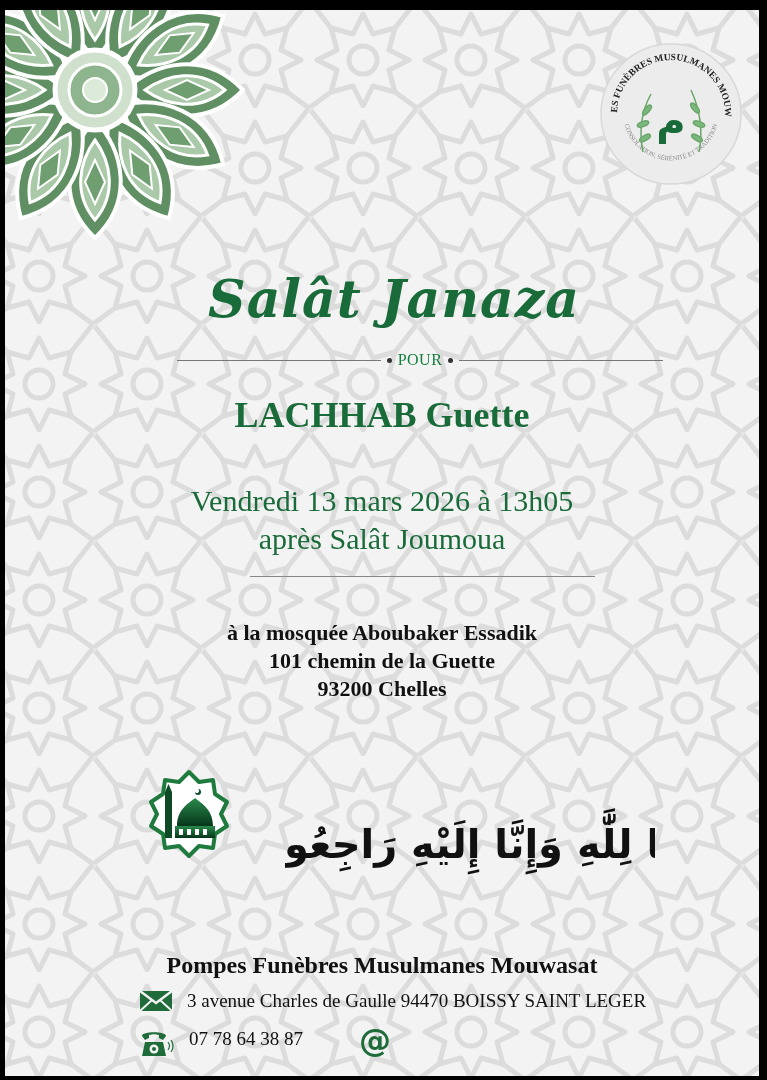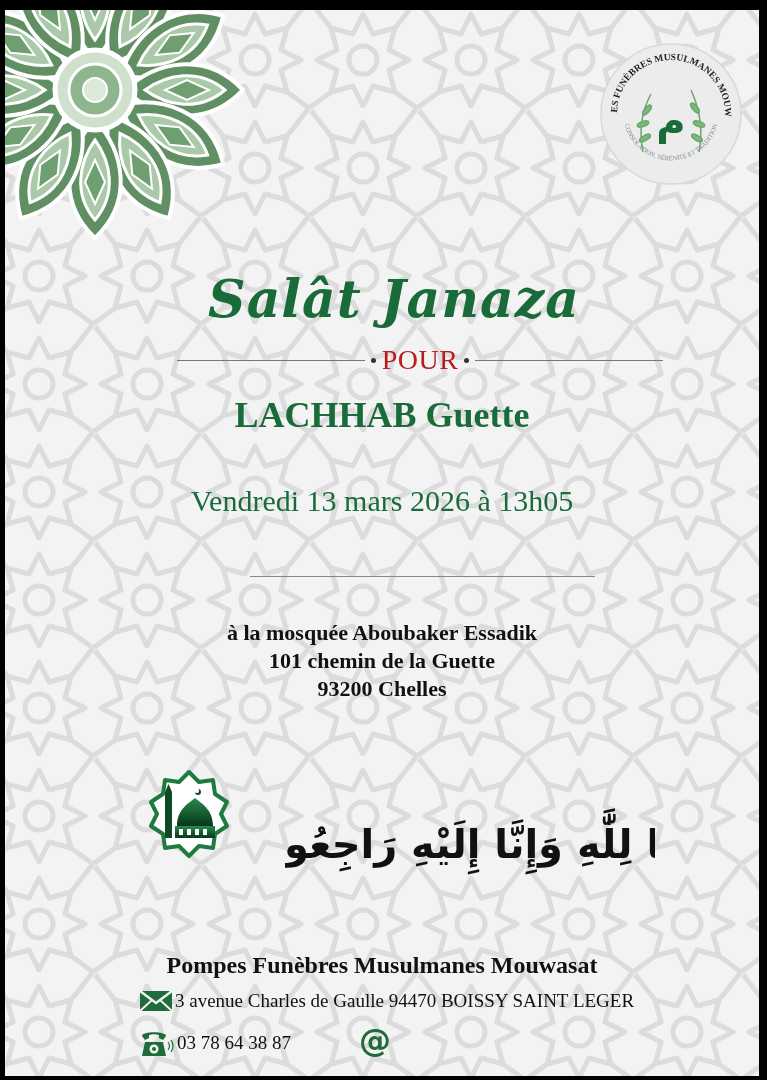--- a/index.html
+++ b/index.html
@@ -4,29 +4,29 @@
 <style>
   html,body{margin:0;padding:0;}
   body{width:767px;height:1080px;background:#000;position:relative;overflow:hidden;font-family:"Liberation Serif",serif;}
   .poster{position:absolute;left:5px;top:10px;width:754px;height:1066px;background:#f2f2f2;overflow:hidden;}
   .pattern{position:absolute;inset:0;}
   .layer{position:absolute;}
   .title{position:absolute;left:0;width:754px;top:258px;text-align:center;font-family:"DejaVu Serif",serif;font-style:italic;font-weight:bold;font-size:52px;color:#1a6b3a;letter-spacing:1px;padding-left:12px;}
   .pour-row{position:absolute;left:172px;width:486px;top:338px;height:24px;display:flex;align-items:center;}
   .pour-row .line{flex:1;height:1px;background:#777;}
   .pour-row .dot{width:5px;height:5px;border-radius:50%;background:#333;margin:0 6px;}
-  .pour-row .pour{font-size:28px;color:#b91c1c;letter-spacing:0.5px;}
+  .pour-row .pour{font-size:16px;color:#15803d;letter-spacing:0.5px;}
   .name{position:absolute;left:0;width:754px;top:384px;text-align:center;font-weight:bold;font-size:36px;color:#1a6b3a;}
   .date{position:absolute;left:0;width:754px;top:472px;text-align:center;font-weight:normal;font-size:30px;color:#1a6b3a;line-height:38px;}
   .sep{position:absolute;left:245px;width:345px;top:566px;height:1px;background:#888;}
   .addr{position:absolute;left:0;width:754px;top:586px;text-align:center;font-weight:bold;font-size:22px;color:#111;line-height:28px;margin-top:23px;}
   .mosque-badge{position:absolute;left:138px;top:758px;width:92px;height:92px;}
   .calli{position:absolute;left:280px;top:770px;width:370px;height:105px;}
   .company{position:absolute;left:0;width:754px;top:942px;text-align:center;font-weight:bold;font-size:24px;color:#111;}
-  .contact-row{position:absolute;display:flex;align-items:center;font-size:19px;color:#111;}
+  .contact-row{position:absolute;display:flex;align-items:flex-start;font-size:19px;color:#111;gap:12px;}
   .logo{position:absolute;left:594px;top:32px;width:144px;height:144px;}
 </style>
 </head>
 <body>
 
 <div class="poster">
 
   <svg class="pattern" width="754" height="1066" viewBox="0 0 754 1066">
     <defs>
       <pattern id="geo" width="108" height="108" patternUnits="userSpaceOnUse" x="-20" y="-10">
@@ -100,20 +100,21 @@
     <div class="dot"></div>
     <span class="pour">POUR</span>
     <div class="dot"></div>
     <div class="line"></div>
   </div>
 
   <div class="name">LACHHAB Guette</div>
 
   <div class="date">
     <div>Vendredi 13 mars 2026 à 13h05</div>
+    <div>après Salât Joumoua</div>
   </div>
 
   <div class="sep"></div>
 
   <div class="addr">
     <div>à la mosquée Aboubaker Essadik</div>
     <div>101 chemin de la Guette</div>
     <div>93200 Chelles</div>
   </div>
 
@@ -152,20 +153,20 @@
   </div>
 
   <div class="contact-row" style="left:134px;top:1018px;">
     <svg width="36" height="30" viewBox="0 0 36 30" style="margin-right:2px;">
       <path d="M3,8 C3,3 27,3 27,8 L24,12 L20,10 L20,7 C16,6 14,6 10,7 L10,10 L6,12Z" fill="#1f6b3a"></path>
       <path d="M6,14 L24,14 L27,28 L3,28Z" fill="#1f6b3a"></path>
       <circle cx="15" cy="21" r="4.5" fill="#f2f2f2"></circle>
       <circle cx="15" cy="21" r="2" fill="#1f6b3a"></circle>
       <path d="M29,14 q3,4 0,8 M32,12 q4,6 0,12" stroke="#1f6b3a" stroke-width="1.2" fill="none"></path>
     </svg>
-    <span>03 78 64 38 87</span>
+    <span>07 78 64 38 87</span>
   </div>
 
   <div class="contact-row" style="left:354px;top:1014px;">
     <span style="font-family:'DejaVu Sans',sans-serif;font-size:32px;font-weight:bold;color:#1f6b3a;margin-right:10px;line-height:1;">@</span>
   </div>
 
 </div>
 
 </body></html>

